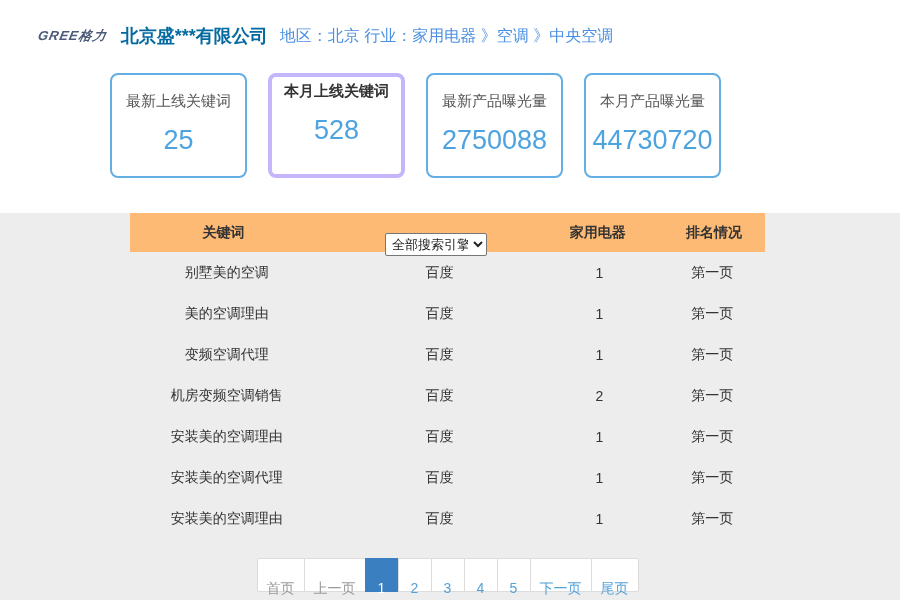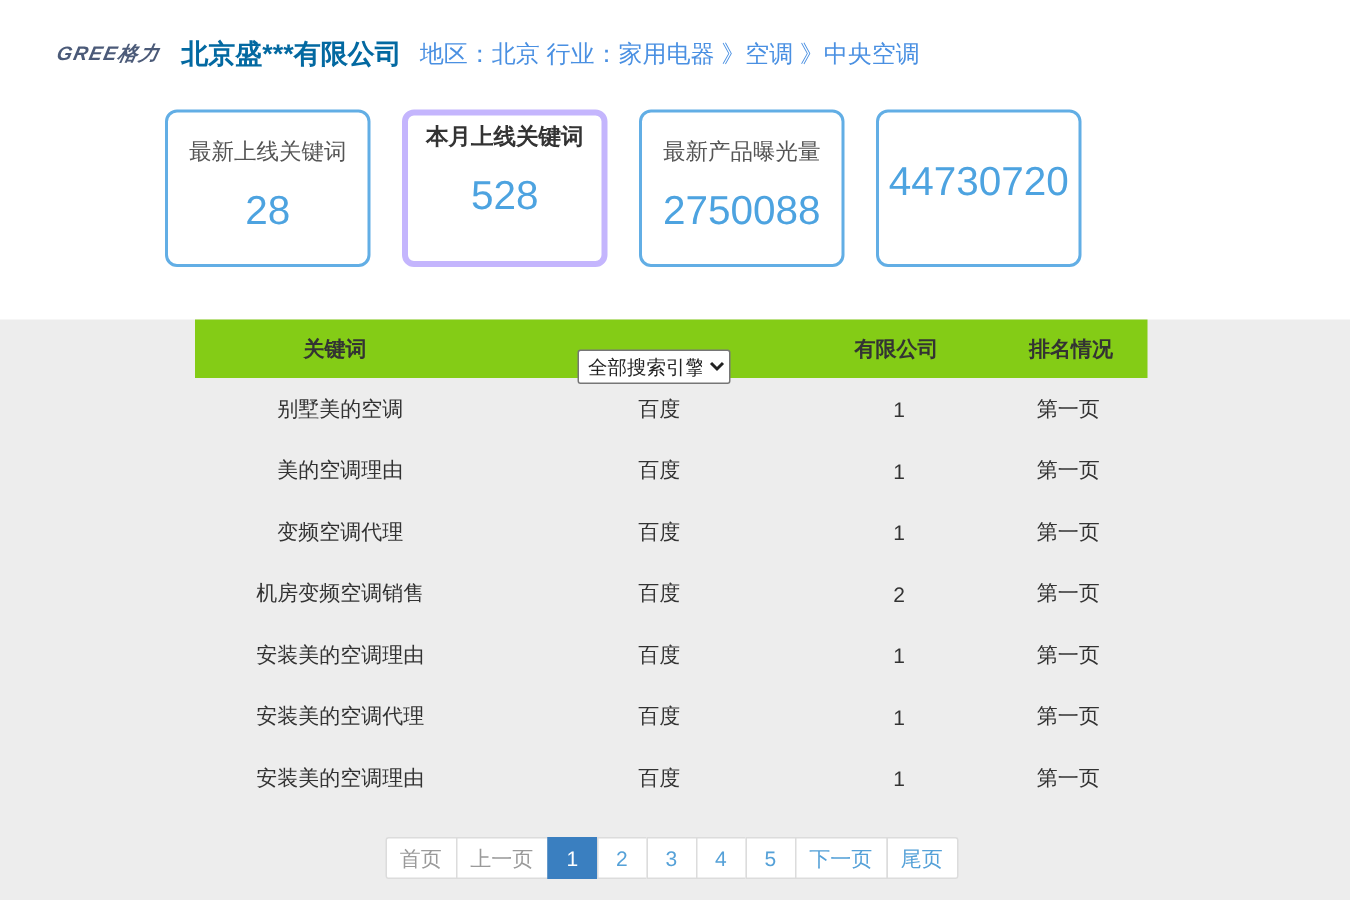--- a/index.html
+++ b/index.html
@@ -39,21 +39,21 @@
   .card-label { font-size: 15px; color: #555; }
   .card.active .card-label { color: #333; font-weight: bold; }
   .card-value { font-size: 27px; color: #4da3e0; margin-top: 14px; }
   .card.active .card-value { font-weight: normal; }
 
   
   .bottom-section { position: absolute; top: 213px; left: 0; width: 900px; height: 387px; background: #ededed; }
 
   .ktable { position: absolute; top: 0; left: 130px; width: 635px; }
   .trow, .thead { display: flex; align-items: center; }
-  .thead { height: 39px; background: #84cc16; font-weight: bold; color: #333; gap: 23px; }
+  .thead { height: 39px; background: #fdba74; font-weight: bold; color: #333; gap: 23px; }
   .trow { height: 41px; color: #333; gap: 16px; }
   .col { text-align: center; font-size: 14px; }
   .col1 { width: 33%; }
   .col2 { width: 34%; }
   .col3 { width: 15%; }
   .col4 { width: 18%; }
 
   .engine-select {
     font-family: "Liberation Sans", "DejaVu Sans", sans-serif;
     font-size: 13px; color: #222;
@@ -62,21 +62,21 @@
     border: 1px solid #767676; border-radius: 2px;
     padding: 0 2px;
     margin-top: 24px;
   }
 
   
   .pagination { position: absolute; top: 345px; left: 0; width: 635px; display: flex; justify-content: center; }
   .pg {
     display: inline-block;
     height: 28px; line-height: 26px;
-    padding: 0 9px;
+    padding: 16px 9px;
     min-width: 34px; text-align: center;
     background: #ffffff;
     border: 1px solid #dcdcdc;
     margin-left: -1px;
     font-size: 14px;
     text-decoration: none;
     cursor: pointer;
   }
   .pg:first-child { margin-left: 0; border-radius: 2px 0 0 2px; }
   .pg:last-child { border-radius: 0 2px 2px 0; }
@@ -92,47 +92,48 @@
   <div class="top-section">
     <div class="header-bar">
       <span class="logo">GREE格力</span>
       <span class="company">北京盛***有限公司</span>
       <span class="breadcrumb">地区：北京  行业：家用电器 》空调 》中央空调</span>
     </div>
 
     <div class="cards">
       <div class="card">
         <div class="card-label">最新上线关键词</div>
-        <div class="card-value">28</div>
+        <div class="card-value">25</div>
       </div>
       <div class="card active">
         <div class="card-label">本月上线关键词</div>
         <div class="card-value">528</div>
       </div>
       <div class="card">
         <div class="card-label">最新产品曝光量</div>
         <div class="card-value">2750088</div>
       </div>
       <div class="card">
+        <div class="card-label">本月产品曝光量</div>
         <div class="card-value">44730720</div>
       </div>
     </div>
   </div>
 
   <div class="bottom-section">
     <div class="ktable">
 
       <div class="thead">
         <div class="col col1">关键词</div>
         <div class="col col2">
           <select class="engine-select">
             <option>全部搜索引擎</option>
           </select>
         </div>
-        <div class="col col3">有限公司</div>
+        <div class="col col3">家用电器</div>
         <div class="col col4">排名情况</div>
       </div>
 
       <div class="trow">
         <div class="col col1">别墅美的空调</div>
         <div class="col col2">百度</div>
         <div class="col col3">1</div>
         <div class="col col4">第一页</div>
       </div>
       <div class="trow">

